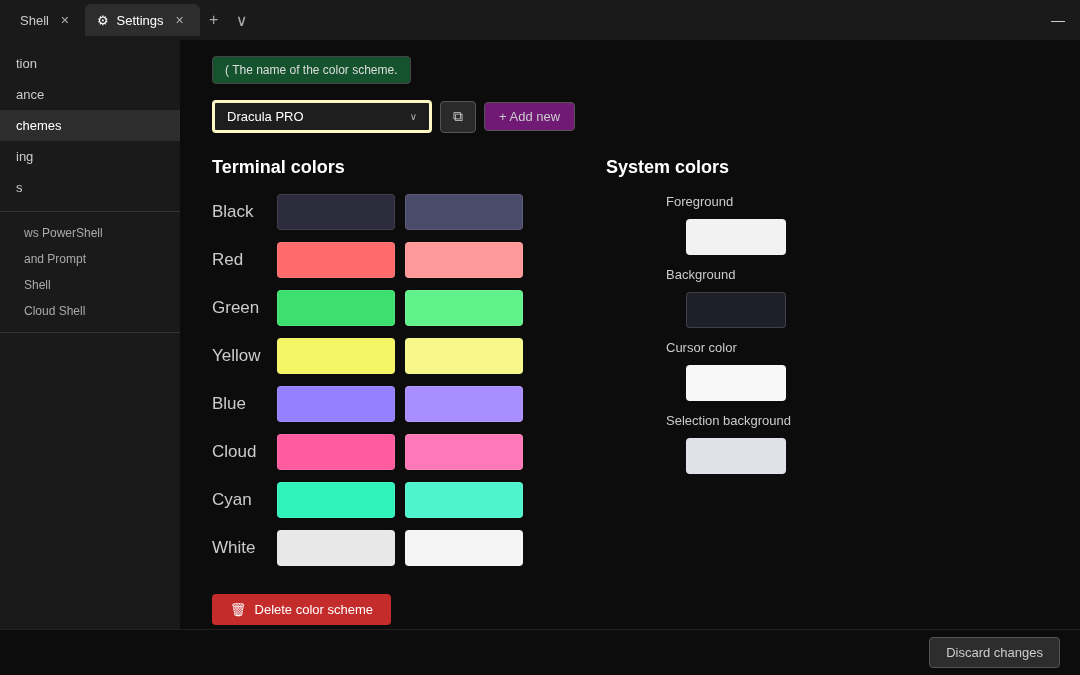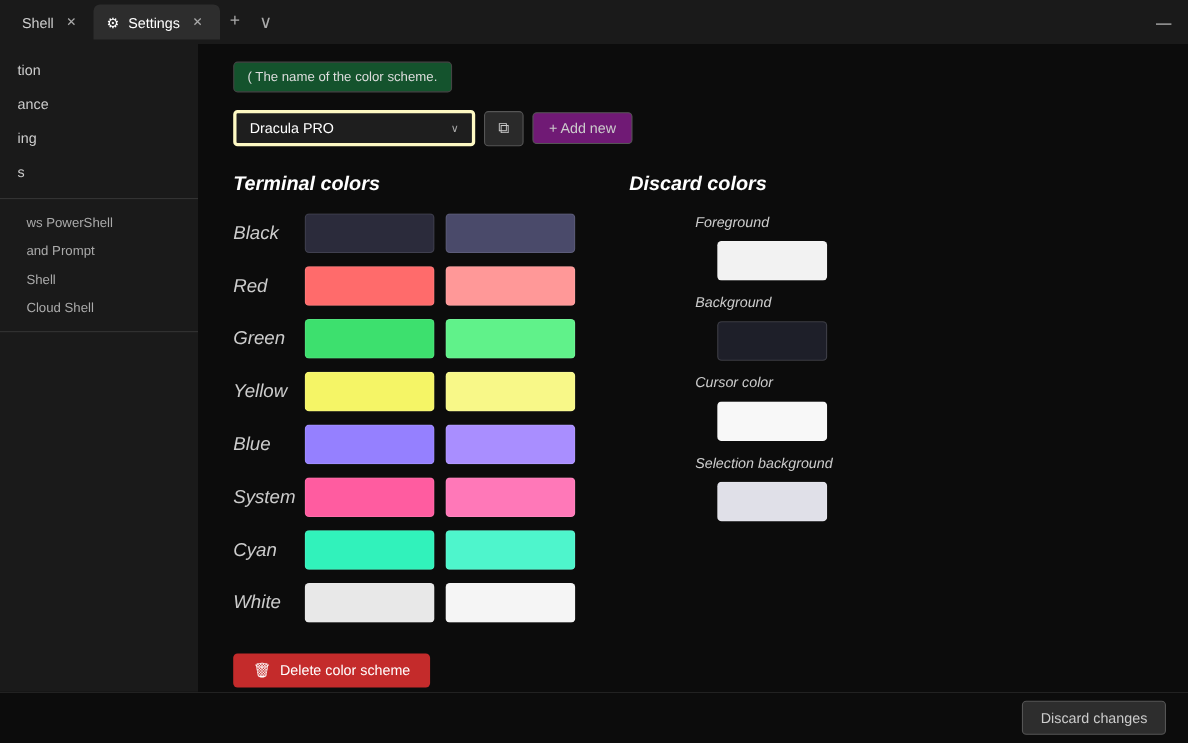--- a/index.html
+++ b/index.html
@@ -177,22 +177,21 @@
       border-radius: 4px;
       padding: 6px 14px;
       color: #ccc;
       font-size: 13px;
       cursor: pointer;
     }
 
     
     .colors-layout {
       display: flex;
-      gap: 40px;
-      font-style: italic;
+      gap: 74px;
     }
 
     
     .terminal-colors { flex: 1; max-width: 320px; }
     .section-title {
       font-size: 18px;
       font-weight: 600;
       color: #fff;
       margin-bottom: 16px;
     }
@@ -293,20 +292,21 @@
   <div class="tab-new">+</div>
   <div class="tab-dropdown">∨</div>
   <div class="title-bar-minimize">—</div>
 </div>
 
 <div class="main-content">
 
   <div class="sidebar">
     <div class="sidebar-item">tion</div>
     <div class="sidebar-item">ance</div>
+    <div class="sidebar-item active">chemes</div>
     <div class="sidebar-item">ing</div>
     <div class="sidebar-item">s</div>
     <div class="sidebar-divider"></div>
     <div class="sidebar-sub">ws PowerShell</div>
     <div class="sidebar-sub">and Prompt</div>
     <div class="sidebar-sub">Shell</div>
     <div class="sidebar-sub">Cloud Shell</div>
     <div class="sidebar-divider"></div>
   </div>
 
@@ -358,39 +358,39 @@
       <span class="color-label">Yellow</span>
       <div class="color-swatch" style="background:#f5f566"></div>
       <div class="color-swatch" style="background:#f8f888"></div>
     </div>
             <div class="color-row">
       <span class="color-label">Blue</span>
       <div class="color-swatch" style="background:#9580ff"></div>
       <div class="color-swatch" style="background:#a98eff"></div>
     </div>
             <div class="color-row">
-      <span class="color-label">System</span>
+      <span class="color-label">Cloud</span>
       <div class="color-swatch" style="background:#ff5ca0"></div>
       <div class="color-swatch" style="background:#ff78b8"></div>
     </div>
             <div class="color-row">
       <span class="color-label">Cyan</span>
       <div class="color-swatch" style="background:#31f2bb"></div>
       <div class="color-swatch" style="background:#4ef5cc"></div>
     </div>
             <div class="color-row">
       <span class="color-label">White</span>
       <div class="color-swatch" style="background:#e8e8e8"></div>
       <div class="color-swatch" style="background:#f5f5f5"></div>
     </div>
           </div>
       </div>
 
       <div class="system-colors">
-        <div class="section-title">Discard colors</div>
+        <div class="section-title">System colors</div>
 
         <div id="system-color-rows">
             <div class="sys-color-row">
       <span class="sys-color-label">Foreground</span>
       <div class="sys-color-swatch" style="background:#f2f2f2"></div>
     </div>
             <div class="sys-color-row">
       <span class="sys-color-label">Background</span>
       <div class="sys-color-swatch" style="background:#1e1f29"></div>
     </div>

